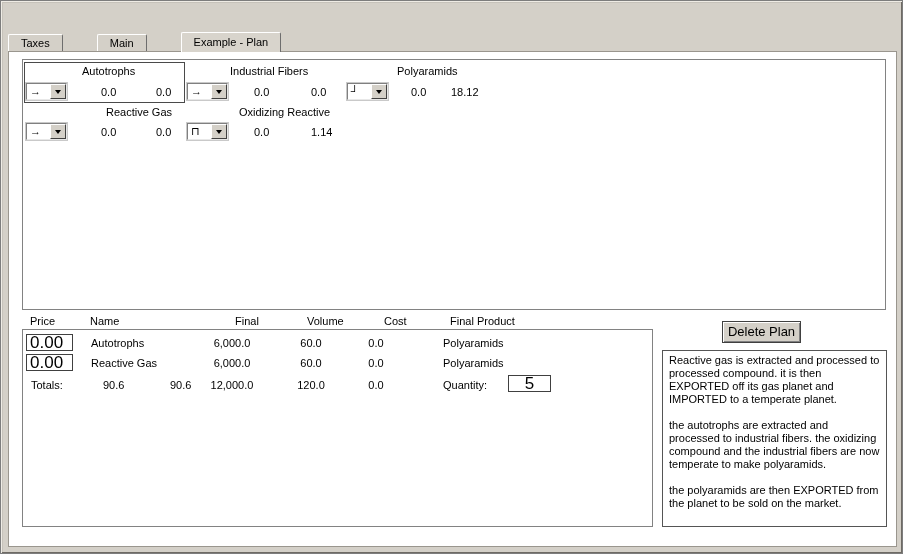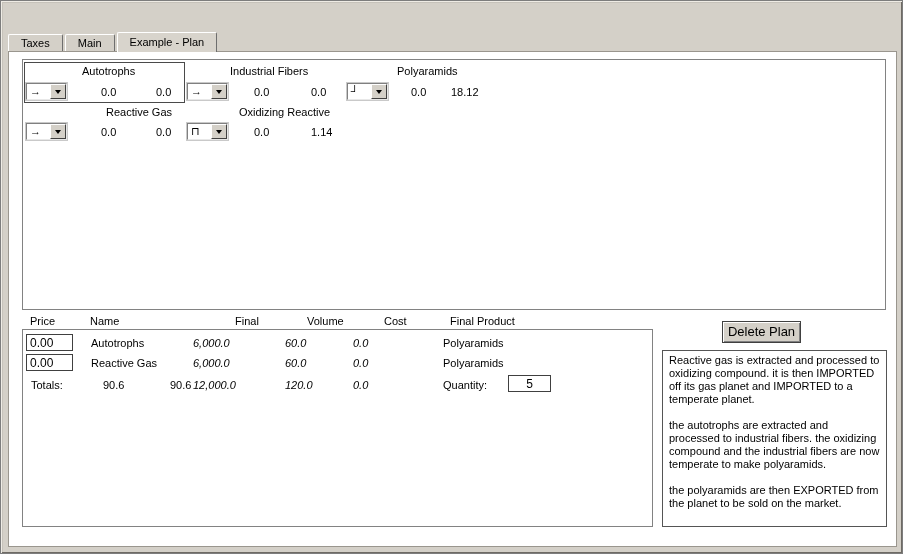--- a/index.html
+++ b/index.html
@@ -38,21 +38,21 @@
   .glyph-max { width: 9px; height: 8px; border: 1px solid #000; border-top-width: 2px; }
   .glyph-close { position: relative; width: 9px; height: 9px; }
   .glyph-close::before, .glyph-close::after {
     content: ""; position: absolute; left: 4px; top: 0; width: 2px; height: 10px; background: #000;
   }
   .glyph-close::before { transform: rotate(45deg); }
   .glyph-close::after  { transform: rotate(-45deg); }
   
   .tabstrip {
     position: absolute; left: 7px; top: 30px; height: 20px;
-    display: flex; align-items: flex-end;
+    display: flex; align-items: flex-end; gap: 32px;
   }
   .tab {
     height: 17px; line-height: 16px; padding: 0 12px;
     background: #d4d0c8;
     border: 1px solid #6e6e6e; border-bottom: none;
     border-top-color: #fff; border-left-color: #fff;
     border-top-left-radius: 2px; border-top-right-radius: 2px;
     margin-right: 2px; white-space: nowrap; cursor: default;
   }
   .tab.active {
@@ -93,24 +93,24 @@
     border-top: 4px solid #000;
   }
   
   .thead-cell { position: absolute; top: 263px; white-space: nowrap; }
   .table-box {
     position: absolute; left: 13px; top: 277px; width: 631px; height: 198px;
     background: #fff; border: 1px solid #828282;
   }
   .trow { position: absolute; left: 0; width: 100%; height: 18px; }
   .trow .cell { position: absolute; top: 2px; white-space: nowrap; }
-  .cell.r { text-align: left; font-style: italic; }
+  .cell.r { text-align: center; }
   .edit {
     position: absolute; background: #fff; border: 1px solid #404040;
-    font-family: "Liberation Sans", sans-serif; font-size: 12px;
+    font-family: "Liberation Sans", sans-serif; font-size: 17px;
     padding: 0 3px; height: 17px;
   }
   .edit.price { left: 3px; top: -1px; width: 47px; }
   .edit.qty { left: 485px; top: -2px; width: 43px; text-align: center; }
   
   .btn {
     position: absolute; left: 713px; top: 269px; width: 79px; height: 22px;
     background: #d4d0c8; border: 1px solid #404040;
     box-shadow: inset 1px 1px 0 #fff, inset -1px -1px 0 #808080;
     font-family: "Liberation Sans", sans-serif; font-size: 13px;
@@ -228,19 +228,19 @@
         <span class="cell r" style="left:262px;width:52px">120.0</span>
         <span class="cell r" style="left:330px;width:46px">0.0</span>
         <span class="cell" style="left:420px">Quantity:</span>
         <input class="edit qty" value="5" style="">
       </div>
     </div>
 
     <button class="btn">Delete Plan</button>
 
     <div class="desc-box">
-      <p>Reactive gas is extracted and processed to oxidizing compound. it is then IMPORTED off its gas planet and IMPORTED to a temperate planet.</p>
+      <p>Reactive gas is extracted and processed to processed compound. it is then EXPORTED off its gas planet and IMPORTED to a temperate planet.</p>
       <p>the autotrophs are extracted and processed to industrial fibers. the oxidizing compound and the industrial fibers are now temperate to make polyaramids.</p>
       <p>the polyaramids are then EXPORTED from the planet to be sold on the market.</p>
     </div>
 
   </div>
 </div>
 
 </body></html>

